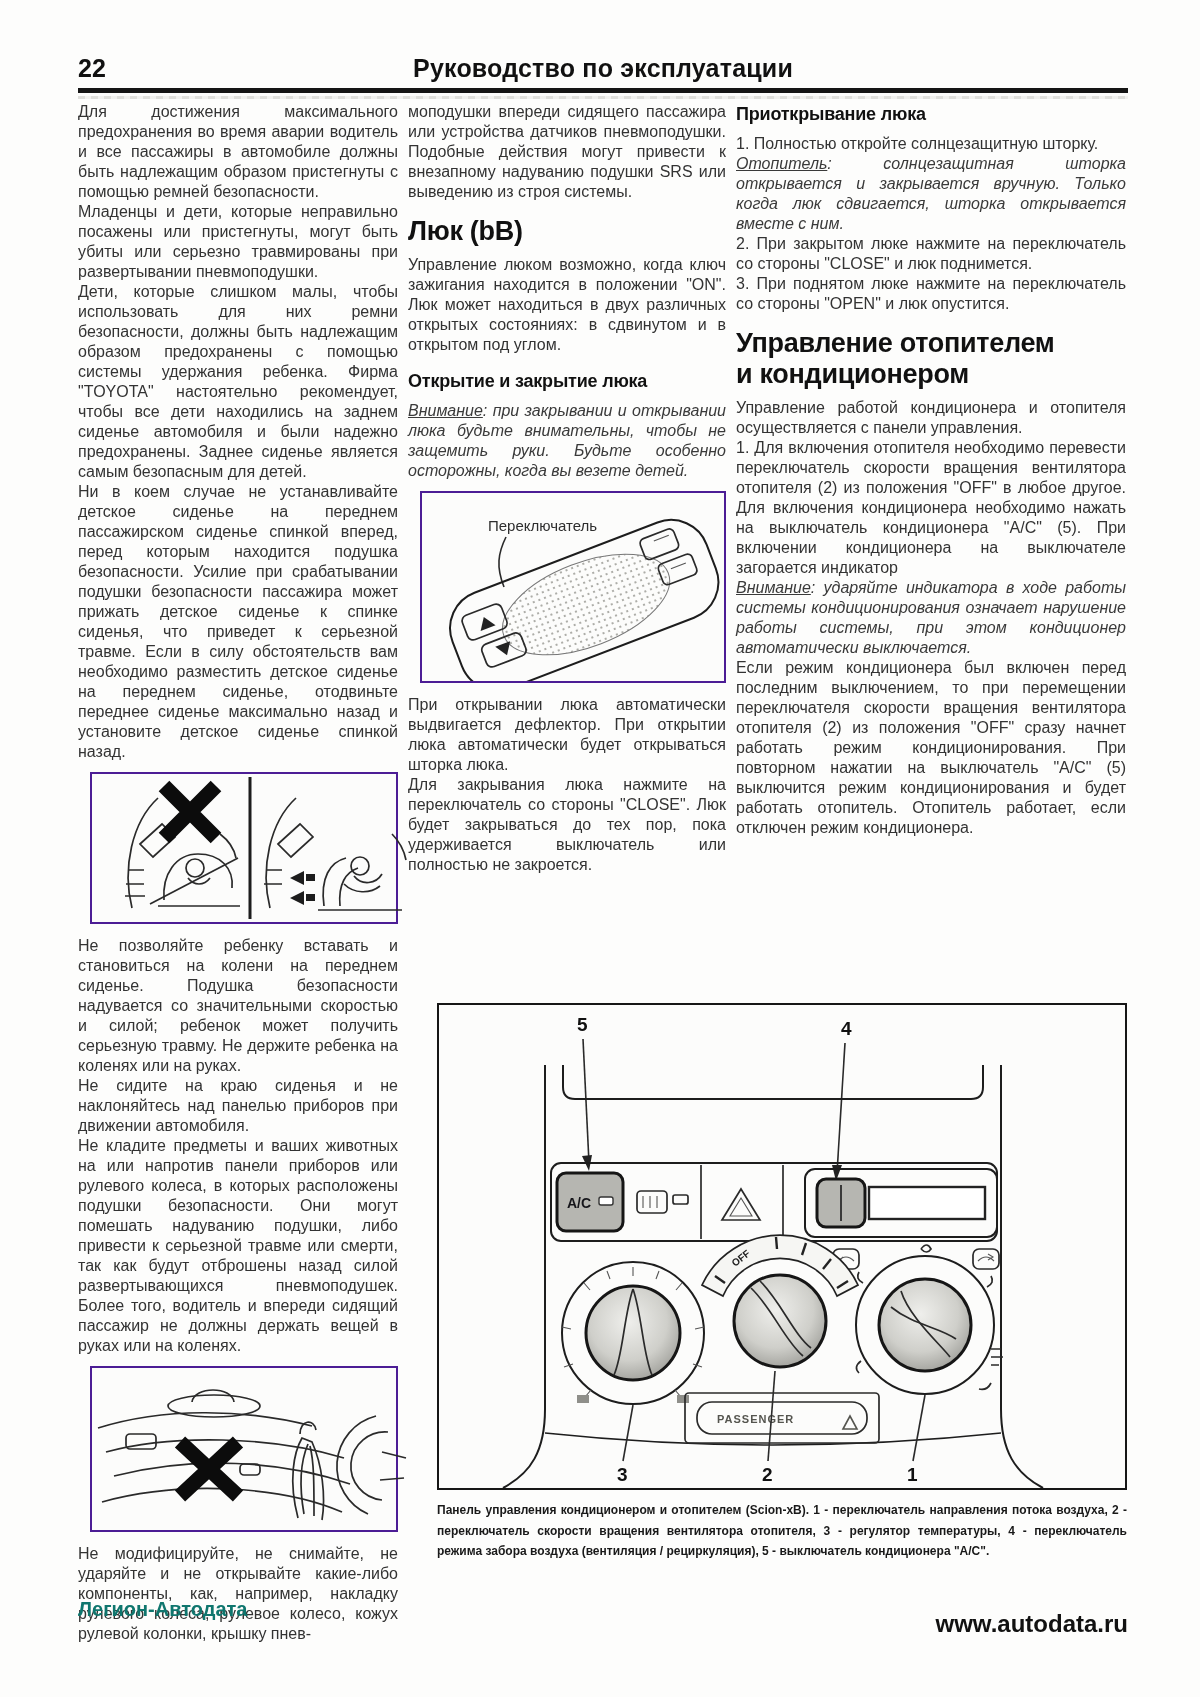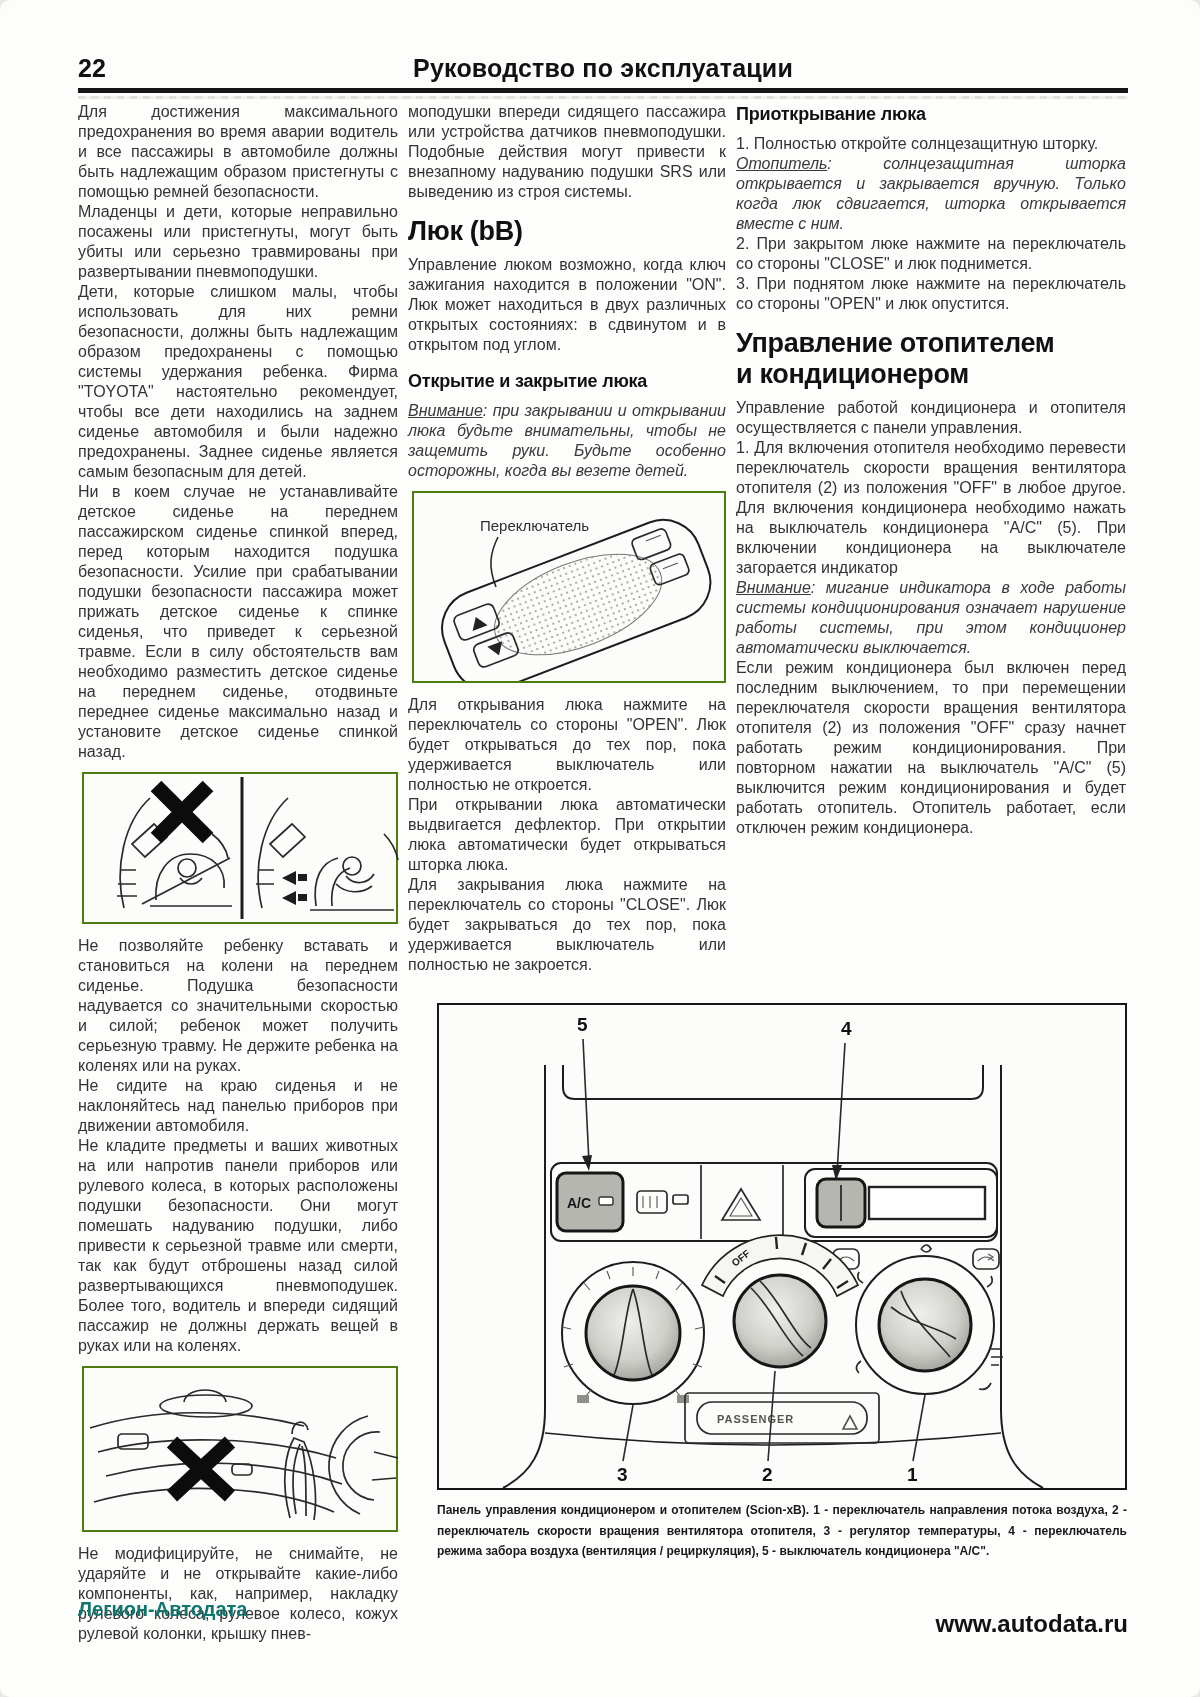--- a/index.html
+++ b/index.html
@@ -1,42 +1,41 @@
 <!DOCTYPE html>
 <html lang="ru"><head>
 <meta charset="utf-8">
 <style>
   html,body{margin:0;padding:0;background:#e8e8e6;}
   .page{
     position:relative;width:1200px;height:1697px;margin:0 auto;
     background:#fdfdfc;color:#2b2b2b;
     font-family:"Liberation Sans","DejaVu Sans",sans-serif;
     overflow:hidden;
-    border-radius:10px;
   }
   
   .hdr{position:absolute;left:78px;right:72px;top:52px;height:40px;}
   .hdr .pnum{position:absolute;left:0;top:2px;font-size:25px;font-weight:bold;color:#111;}
   .hdr .title{position:absolute;left:0;right:0;top:2px;text-align:center;font-size:25px;font-weight:bold;color:#111;letter-spacing:.2px;}
   .hrule{position:absolute;left:78px;right:72px;top:88px;height:5px;background:#151515;}
   .hrule2{position:absolute;left:78px;right:72px;top:96px;height:3px;background:repeating-linear-gradient(90deg,#d8d8d4 0 7px,#efefec 7px 13px);opacity:.8;}
 
   
   .col{position:absolute;top:102px;font-size:16px;line-height:20px;text-align:justify;color:#333;}
   .col p{margin:0;}
   #col1{left:78px;width:320px;}
   #col2{left:408px;width:318px;}
   #col3{left:736px;width:390px;}
 
   .h1{font-size:27px;line-height:31px;font-weight:bold;color:#111;text-align:left;margin:14px 0 8px 0;letter-spacing:-.3px;}
   .h2{font-size:18px;line-height:24px;font-weight:bold;color:#111;text-align:left;margin:14px 0 8px 0;letter-spacing:-.2px;}
   .note{font-style:italic;color:#3a3a3a;}
   .note .nl{text-decoration:underline;}
 
-  .figbox{border:2px solid #4d7c0f;background:#fcfcfb;margin:10px 0 12px 4px;}
+  .figbox{border:2px solid #4c1d95;background:#fcfcfb;margin:10px 0 12px 12px;}
   .figbox svg{display:block;}
 
   
   .bigfig{position:absolute;left:437px;top:1003px;width:690px;height:487px;border:2px solid #161616;background:#fcfcfb;box-sizing:border-box;}
   .caption{position:absolute;left:437px;top:1500px;width:690px;font-size:12px;line-height:20.5px;font-weight:bold;color:#191919;text-align:justify;}
 
   
   .ftr{position:absolute;left:78px;right:72px;top:1598px;height:30px;}
   .ftr .fl{position:absolute;left:0;top:0;font-size:20px;font-weight:bold;color:#0f766e;}
   .ftr .fr{position:absolute;right:0;top:12px;font-size:24px;font-weight:bold;color:#111;}
@@ -165,36 +164,35 @@
           <path d="M56,100 l8,-12 l8,12 z" fill="#222"></path>
           <rect x="50" y="114" width="42" height="24" rx="6" class="st2"></rect>
           <path d="M64,120 l8,12 l8,-12 z" fill="#222"></path>
           <rect x="236" y="72" width="36" height="22" rx="5" class="st2"></rect>
           <rect x="244" y="102" width="36" height="22" rx="5" class="st2"></rect>
           <path class="thin" d="M250,78 h16 M256,110 h16"></path>
         </g>
       </svg>
     </div>
 
-    <p>Для открывания люка нажмите на переключатель со стороны "OPEN". Люк будет открываться до тех пор, пока удерживается выключатель или полностью не откроется.</p>
     <p>При открывании люка автоматически выдвигается дефлектор. При открытии люка автоматически будет открываться шторка люка.</p>
     <p>Для закрывания люка нажмите на переключатель со стороны "CLOSE". Люк будет закрываться до тех пор, пока удерживается выключатель или полностью не закроется.</p>
   </div>
 
   <div class="col" id="col3">
     <div class="h2" style="margin-top:0;">Приоткрывание люка</div>
     <p>1. Полностью откройте солнцезащитную шторку.</p>
     <p class="note"><span class="nl">Отопитель</span><span>: солнцезащитная шторка открывается и закрывается вручную. Только когда люк сдвигается, шторка открывается вместе с ним.</span></p>
     <p>2. При закрытом люке нажмите на переключатель со стороны "CLOSE" и люк поднимется.</p>
     <p>3. При поднятом люке нажмите на переключатель со стороны "OPEN" и люк опустится.</p>
     <div class="h1" style="margin-bottom:0;">Управление отопителем</div>
     <div class="h1" style="margin-top:0;">и кондиционером</div>
     <p>Управление работой кондиционера и отопителя осуществляется с панели управления.</p>
     <p>1. Для включения отопителя необходимо перевести переключатель скорости вращения вентилятора отопителя (2) из положения "OFF" в любое другое. Для включения кондиционера необходимо нажать на выключатель кондиционера "A/C" (5). При включении кондиционера на выключателе загорается индикатор</p>
-    <p class="note"><span class="nl">Внимание</span><span>: мигание индикатора в ходе работы системы кондиционирования означает нарушение работы системы, при этом кондиционер автоматически выключается.</span></p>
+    <p class="note"><span class="nl">Внимание</span><span>: ударяйте индикатора в ходе работы системы кондиционирования означает нарушение работы системы, при этом кондиционер автоматически выключается.</span></p>
     <p>Если режим кондиционера был включен перед последним выключением, то при перемещении переключателя скорости вращения вентилятора отопителя (2) из положения "OFF" сразу начнет работать режим кондиционирования. При повторном нажатии на выключатель "A/C" (5) выключится режим кондиционирования и будет работать отопитель. Отопитель работает, если отключен режим кондиционера.</p>
   </div>
 
   <div class="bigfig">
     <svg viewBox="0 0 686 483" width="686" height="483">
       <defs>
         <radialGradient id="knobG" cx="45%" cy="38%" r="75%">
           <stop offset="0%" stop-color="#efefec"></stop>
           <stop offset="55%" stop-color="#cfcfca"></stop>
           <stop offset="100%" stop-color="#8d8d88"></stop>

